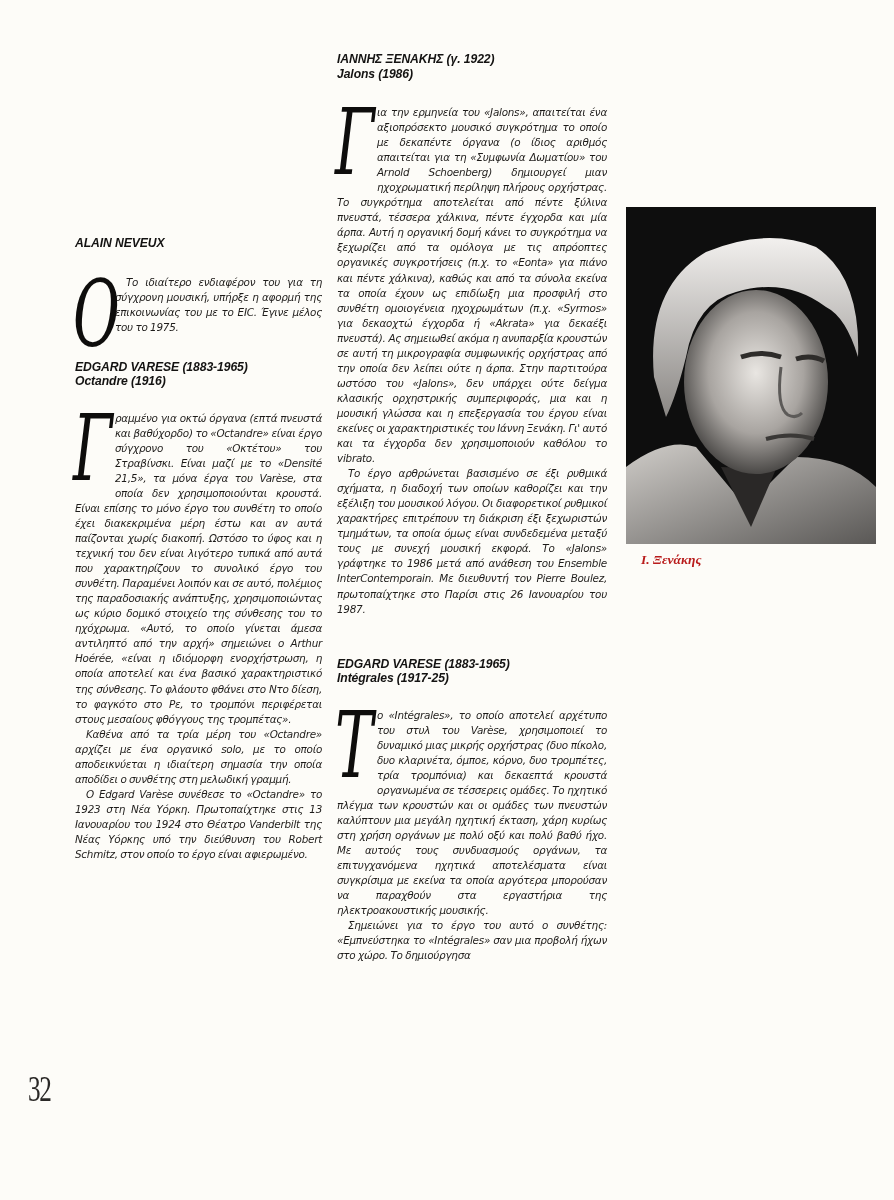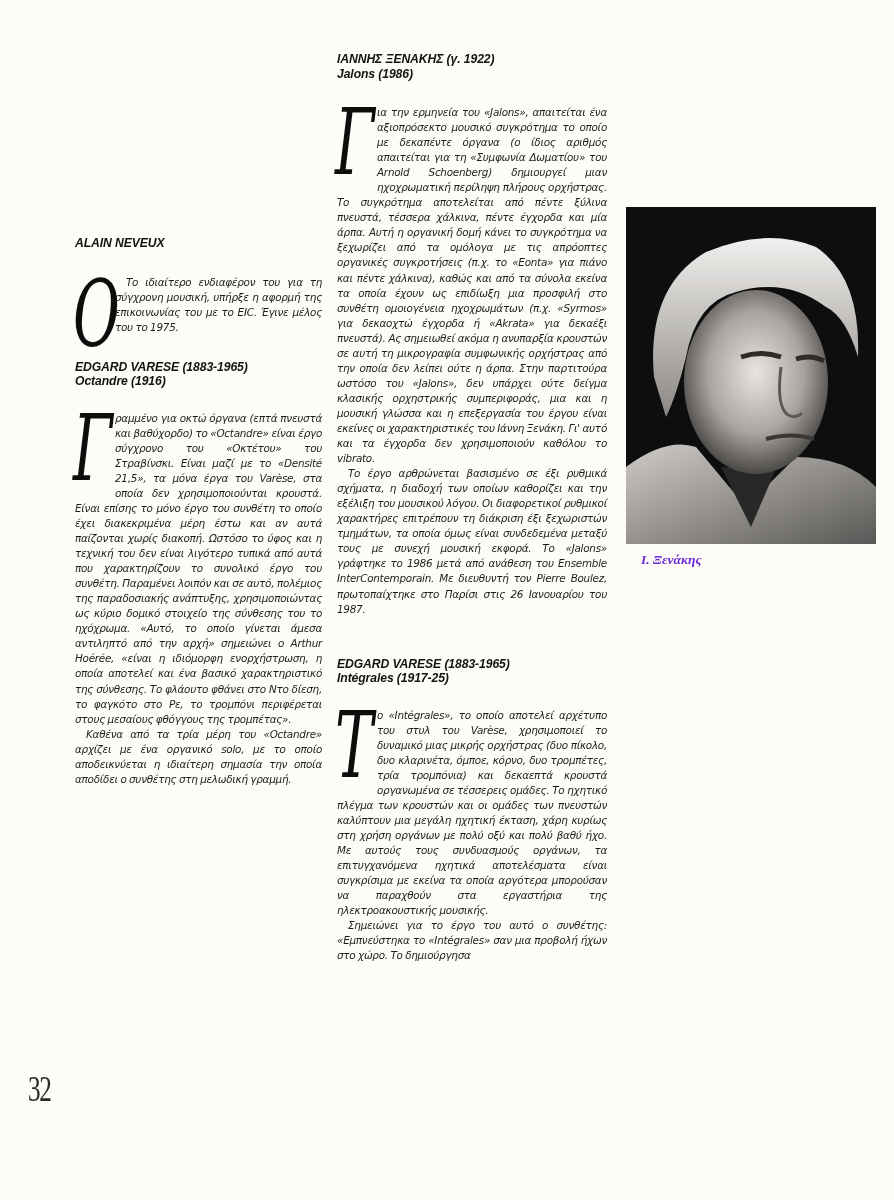--- a/index.html
+++ b/index.html
@@ -40,21 +40,21 @@
     overflow:visible;
   }
   .dropcap.o-cap { margin-top:4px; }
 
   .photo {
     width:250px; height:337px; background:#0d0d0d; position:relative; overflow:hidden;
   }
   .photo svg { display:block; }
   .caption {
     font-family:"Liberation Serif", serif; font-style:italic; font-weight:bold;
-    font-size:13.5px; margin-top:8px; margin-left:15px; color:#6d28d9;
+    font-size:13.5px; margin-top:8px; margin-left:15px; color:#b91c1c;
   }
   .page-number {
     position:absolute; left:28px; top:1070px;
     font-family:"Liberation Serif", serif; font-size:35px;
     transform:scaleX(0.72); transform-origin:left top; color:#2a2826;
     letter-spacing:-2px;
   }
 </style>
 </head>
 <body>
@@ -72,20 +72,21 @@
 
   <section class="article" style="margin-top:25px;">
     <h2 class="heading">
       <span>EDGARD VARESE (1883-1965)</span><br>
       <span>Octandre (1916)</span>
     </h2>
     <div class="body-text" style="margin-top:22px;">
       <span class="dropcap">Γ</span>
       <p class="first">ραμμένο για οκτώ όργανα (επτά πνευστά και βαθύχορδο) το «Octandre» είναι έργο σύγχρονο του «Οκτέτου» του Στραβίνσκι. Είναι μαζί με το «Densité 21,5», τα μόνα έργα του Varèse, στα οποία δεν χρησιμοποιούνται κρουστά. Είναι επίσης το μόνο έργο του συνθέτη το οποίο έχει διακεκριμένα μέρη έστω και αν αυτά παίζονται χωρίς διακοπή. Ωστόσο το ύφος και η τεχνική του δεν είναι λιγότερο τυπικά από αυτά που χαρακτηρίζουν το συνολικό έργο του συνθέτη. Παραμένει λοιπόν και σε αυτό, πολέμιος της παραδοσιακής ανάπτυξης, χρησιμοποιώντας ως κύριο δομικό στοιχείο της σύνθεσης του το ηχόχρωμα. «Αυτό, το οποίο γίνεται άμεσα αντιληπτό από την αρχή» σημειώνει ο Arthur Hoérée, «είναι η ιδιόμορφη ενορχήστρωση, η οποία αποτελεί και ένα βασικό χαρακτηριστικό της σύνθεσης. Το φλάουτο φθάνει στο Ντο δίεση, το φαγκότο στο Ρε, το τρομπόνι περιφέρεται στους μεσαίους φθόγγους της τρομπέτας».</p>
       <p>Καθένα από τα τρία μέρη του «Octandre» αρχίζει με ένα οργανικό solo, με το οποίο αποδεικνύεται η ιδιαίτερη σημασία την οποία αποδίδει ο συνθέτης στη μελωδική γραμμή.</p>
+      <p>Ο Edgard Varèse συνέθεσε το «Octandre» το 1923 στη Νέα Υόρκη. Πρωτοπαίχτηκε στις 13 Ιανουαρίου του 1924 στο Θέατρο Vanderbilt της Νέας Υόρκης υπό την διεύθυνση του Robert Schmitz, στον οποίο το έργο είναι αφιερωμένο.</p>
     </div>
   </section>
 </div>
 
 <div class="col col-mid">
   <section class="article">
     <h2 class="heading">
       <span>ΙΑΝΝΗΣ ΞΕΝΑΚΗΣ (γ. 1922)</span><br>
       <span>Jalons (1986)</span>
     </h2>

